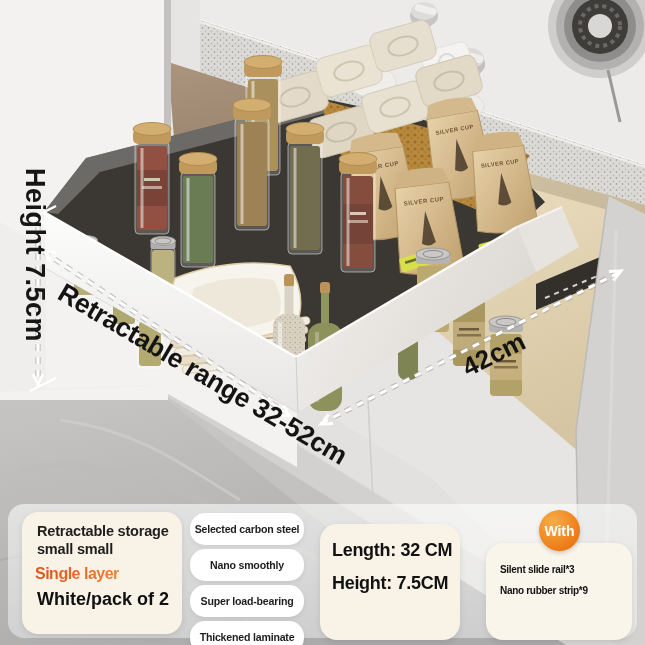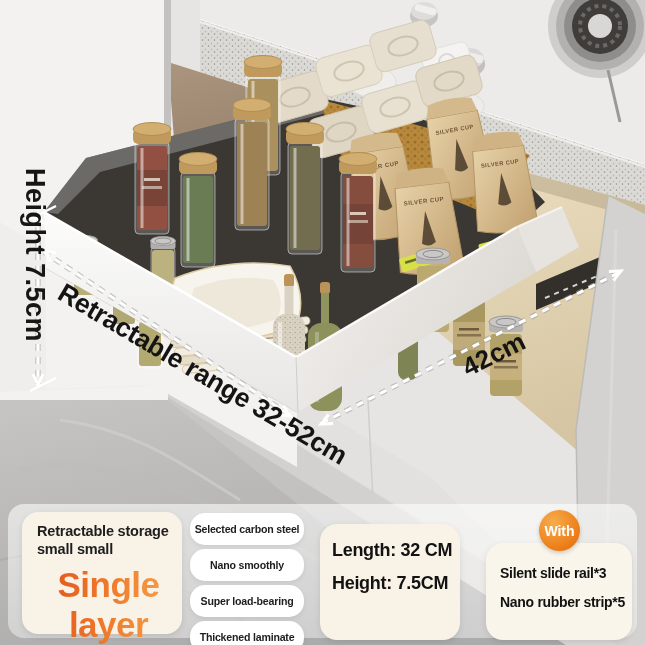--- a/index.html
+++ b/index.html
@@ -15,35 +15,35 @@
     background:linear-gradient(rgba(255,255,255,.58),rgba(255,255,255,.42));
   }
   .card{
     position:absolute;border-radius:14px;background:#f8f2e7;
     box-shadow:0 2px 6px rgba(0,0,0,.10);
     color:#161616;
   }
   .card-product{left:22px;top:512px;width:160px;height:122px;padding:11px 0 0 15px;box-sizing:border-box;border-radius:16px}
   .card-product .title{font-size:14.5px;font-weight:700;line-height:1.22;color:#1e1e1e;letter-spacing:-.2px}
   .card-product .highlight{
-    margin:7px 0 6px -2px;font-size:35px;font-weight:800;letter-spacing:-.5px;
+    margin:7px 0 6px -2px;font-size:16px;font-weight:800;letter-spacing:-.5px;
     background:linear-gradient(93deg,#e4541b 5%,#ef7f2e 55%,#f7a34f 95%);
-    -webkit-background-clip:text;background-clip:text;color:transparent;text-align:center;-webkit-text-fill-color:transparent;
+    -webkit-background-clip:text;background-clip:text;color:transparent;-webkit-text-fill-color:transparent;
   }
   .card-product .variant{font-size:18px;font-weight:600;color:#101010}
   .pill{
     position:absolute;left:190px;width:114px;height:32px;border-radius:15px;background:#fff;
     box-shadow:0 2px 5px rgba(0,0,0,.07);
     display:flex;align-items:center;justify-content:center;
     font-size:10.6px;font-weight:700;color:#1d1d1d;letter-spacing:-.2px;white-space:nowrap;
   }
   .card-dims{left:320px;top:524px;width:140px;height:116px;padding:10px 0 0 12px;box-sizing:border-box;border-radius:17px}
   .card-dims .dim-line{font-size:18px;font-weight:600;color:#121212;line-height:1.85;letter-spacing:-.3px}
   .card-incl{left:486px;top:543px;width:146px;height:97px;border-radius:17px;background:#faf5eb;padding:16px 0 0 14px;box-sizing:border-box}
-  .card-incl .incl-line{font-size:14px;font-weight:700;color:#121212;line-height:2.1;letter-spacing:-.3px;white-space:nowrap}
+  .card-incl .incl-line{font-size:10px;font-weight:700;color:#121212;line-height:2.1;letter-spacing:-.3px;white-space:nowrap}
   .with-badge{
     position:absolute;left:539px;top:510px;width:41px;height:41px;border-radius:50%;
     background:radial-gradient(circle at 35% 30%,#f7ad4a,#ec7c17 70%,#df650c);
     color:#fff;font-size:14px;font-weight:700;
     display:flex;align-items:center;justify-content:center;
     box-shadow:0 2px 4px rgba(0,0,0,.18);
   }
 </style>
 </head>
 <body>
@@ -441,29 +441,30 @@
   <text transform="translate(56,298) rotate(30.5)" font-size="26.5" font-weight="600" fill="#141414" font-family="Liberation Sans, sans-serif" letter-spacing="-0.3">Retractable range 32-52cm</text>
   <text transform="translate(468,377) rotate(-26.5)" font-size="26" font-weight="600" fill="#141414" font-family="Liberation Sans, sans-serif">42cm</text>
 </svg>
 </div>
 
 <div class="panel-strip"></div>
 
 <div class="card card-product">
   <div class="title">Retractable storage small small</div>
   <div class="highlight">Single layer</div>
+  <div class="variant">White/pack of 2</div>
 </div>
 
 <div class="pill" style="top:513px">Selected carbon steel</div>
 <div class="pill" style="top:549px">Nano smoothly</div>
 <div class="pill" style="top:585px">Super load-bearing</div>
 <div class="pill" style="top:621px">Thickened laminate</div>
 
 <div class="card card-dims">
   <div class="dim-line">Length: 32 CM</div>
   <div class="dim-line">Height: 7.5CM</div>
 </div>
 
 <div class="card card-incl">
   <div class="incl-line">Silent slide rail*3</div>
-  <div class="incl-line">Nano rubber strip*5</div>
+  <div class="incl-line">Nano rubber strip*9</div>
 </div>
 <div class="with-badge">With</div>
 
 </body></html>

